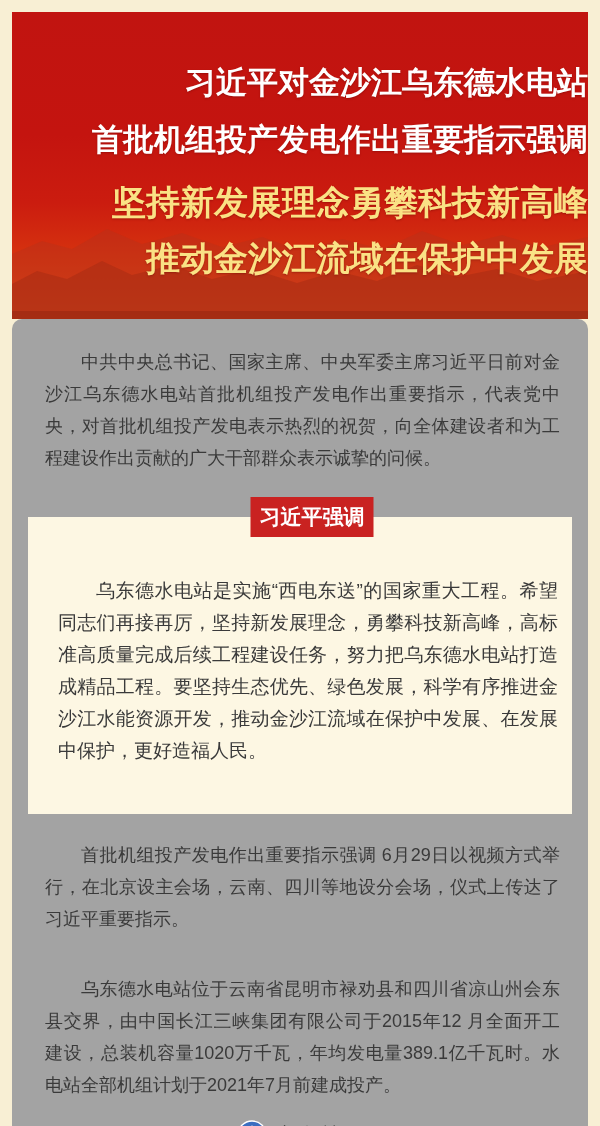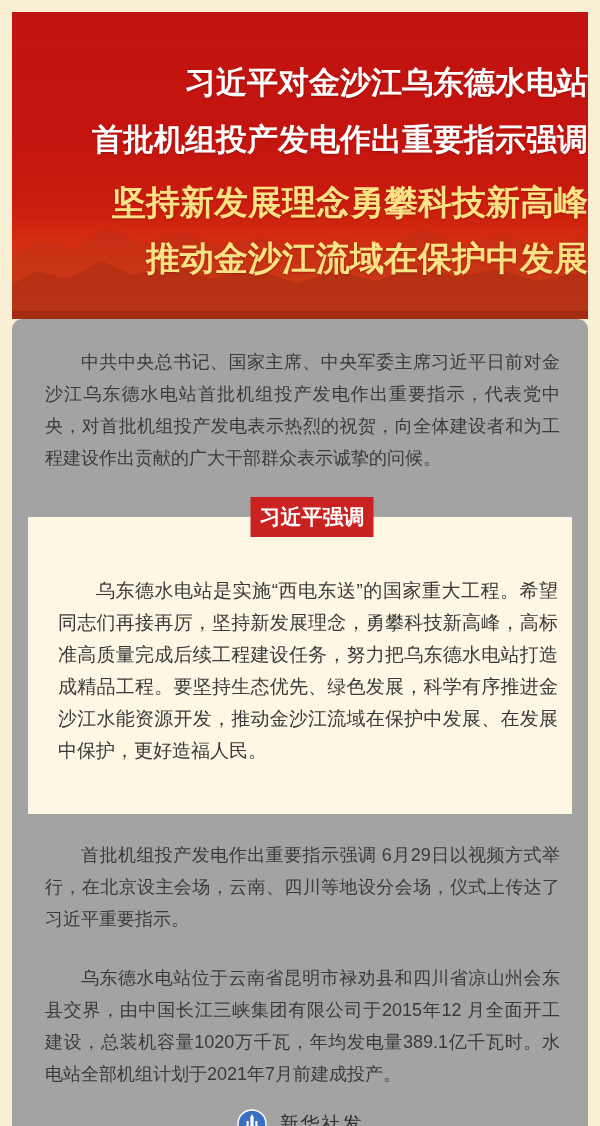--- a/index.html
+++ b/index.html
@@ -61,21 +61,21 @@
   .para{
     color:#3a3a3a;
     font-size:18px;
     line-height:32px;
     text-align:justify;
     text-indent:2em;
     margin:0 28px 0 33px;
   }
   .para-1{padding-top:27px;}
   .para-3{margin-top:25px;}
-  .para-4{margin-top:27px;}
+  .para-4{margin-top:38px;}
   
   .quote-section{
     position:relative;
     margin:43px 16px 0 16px;
   }
   .badge{
     position:absolute;
     top:-20px;left:50%;
     transform:translateX(-50%);
     background:#c92221;

